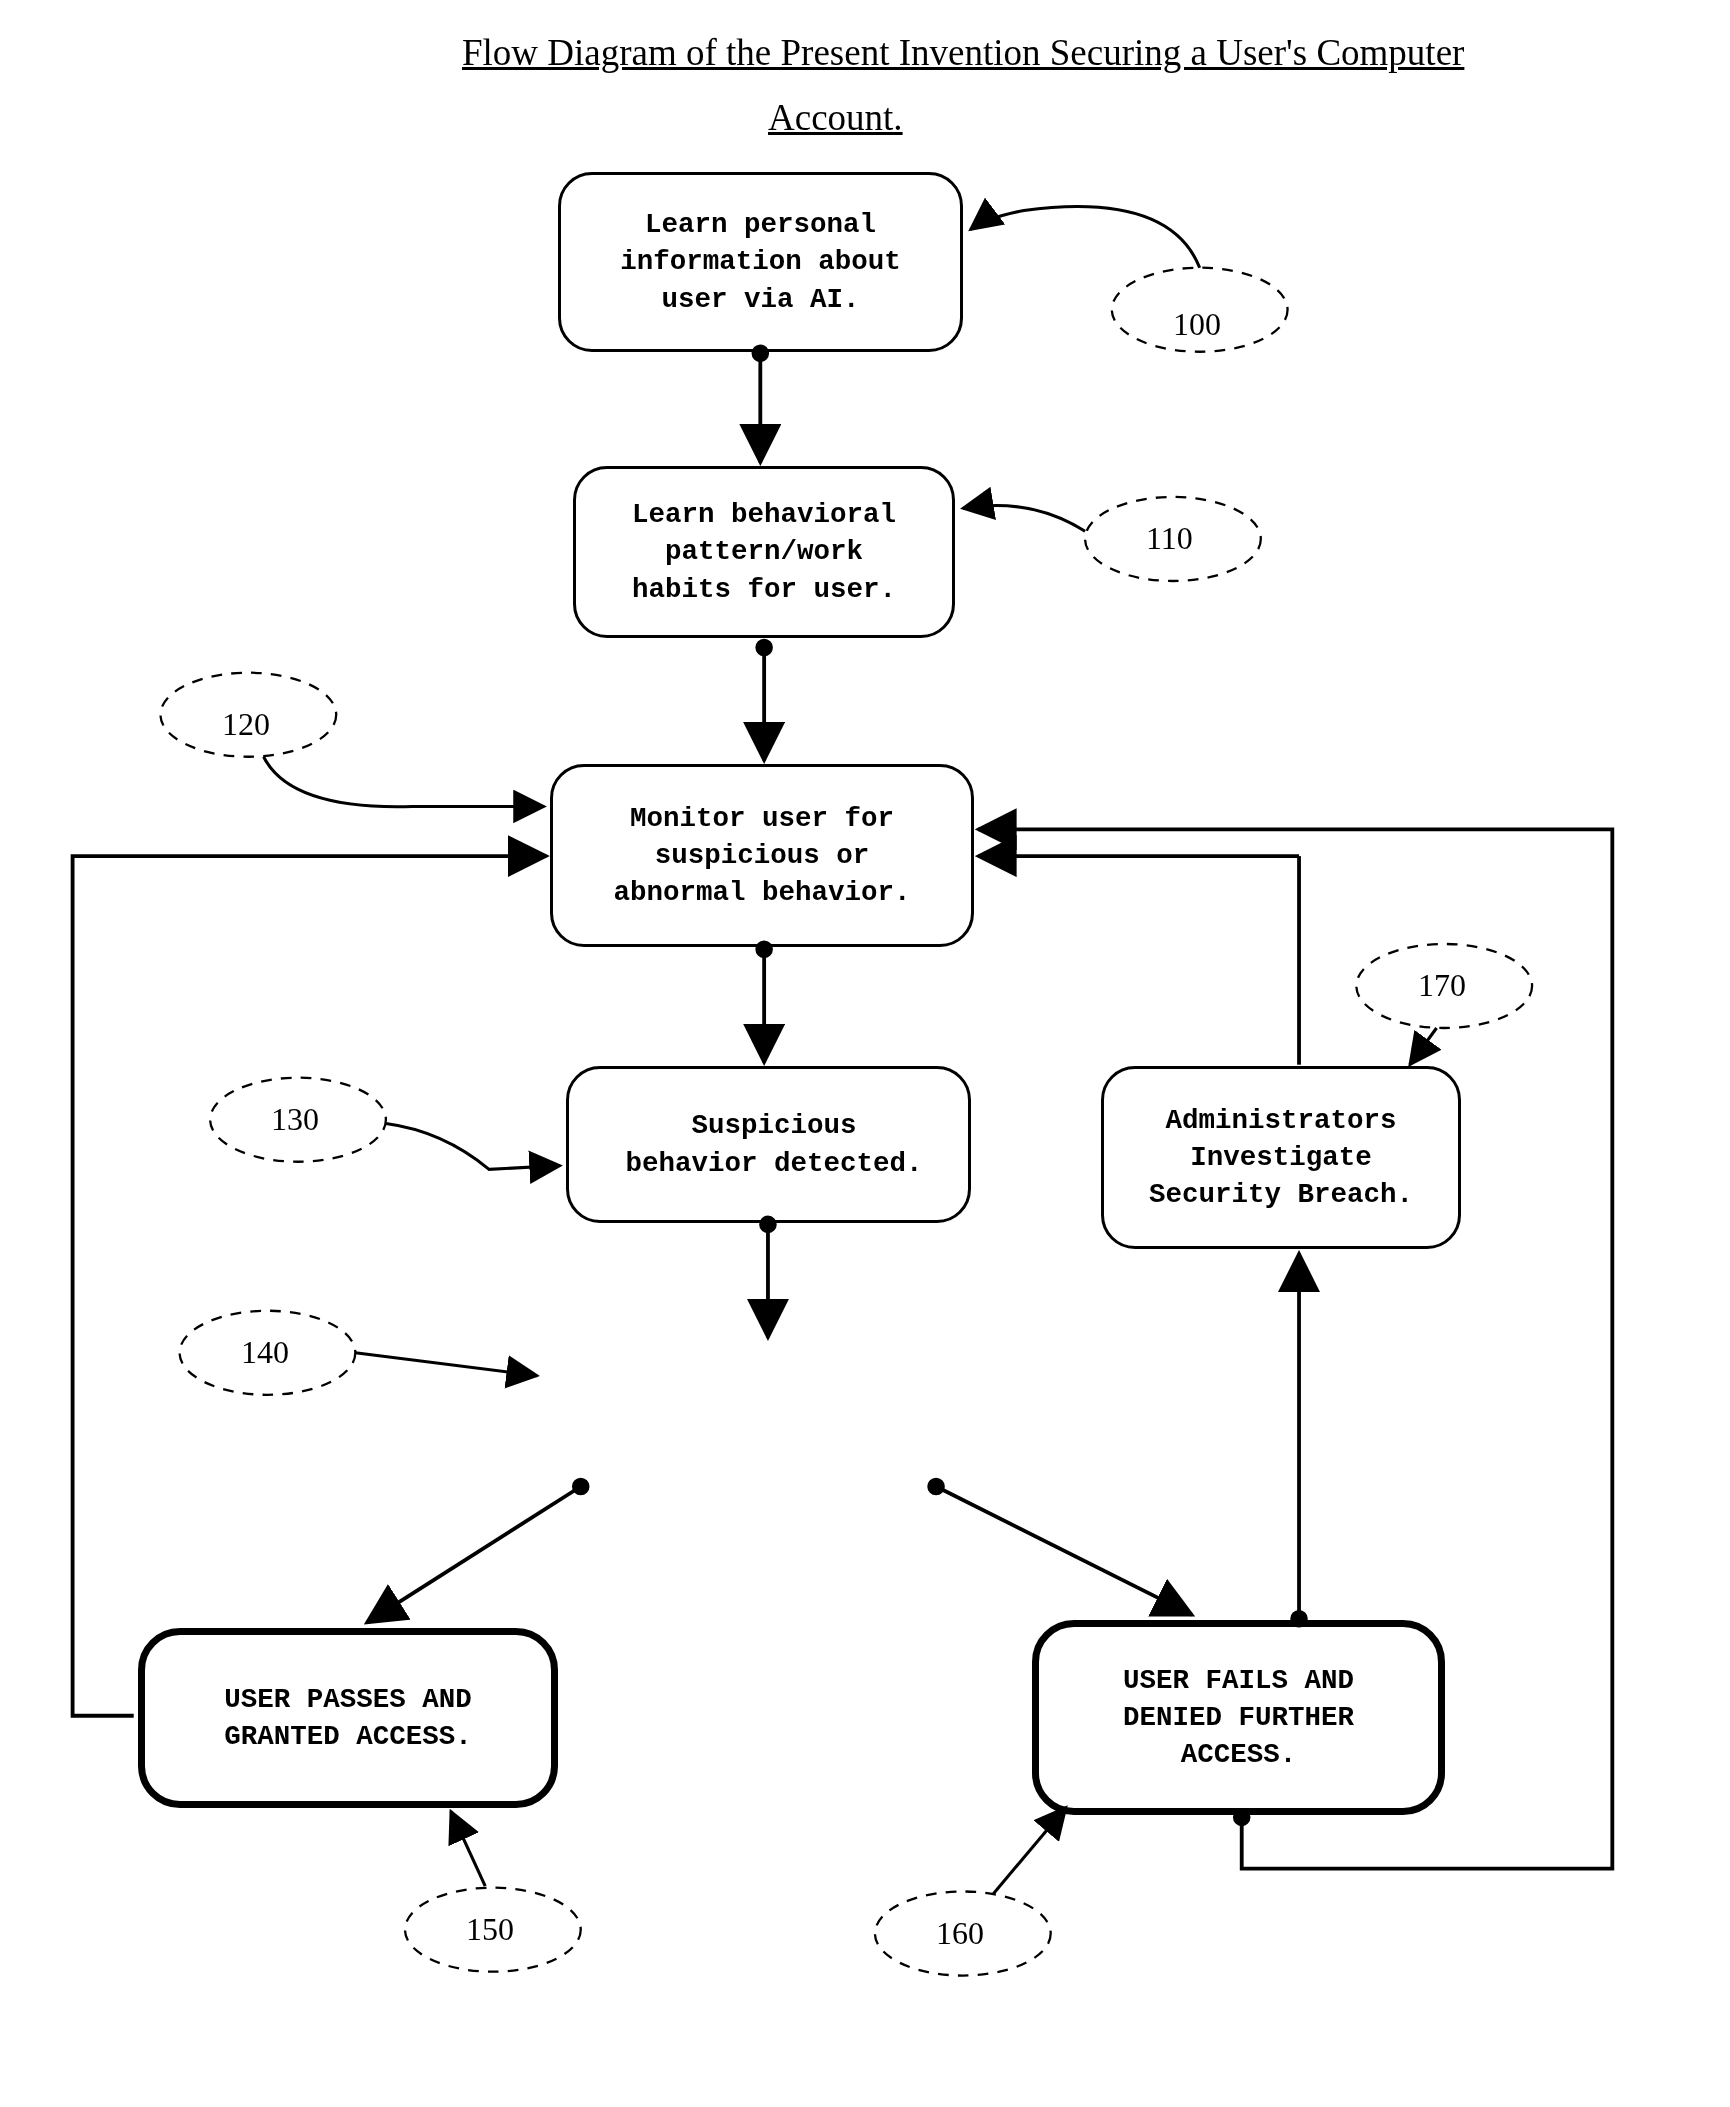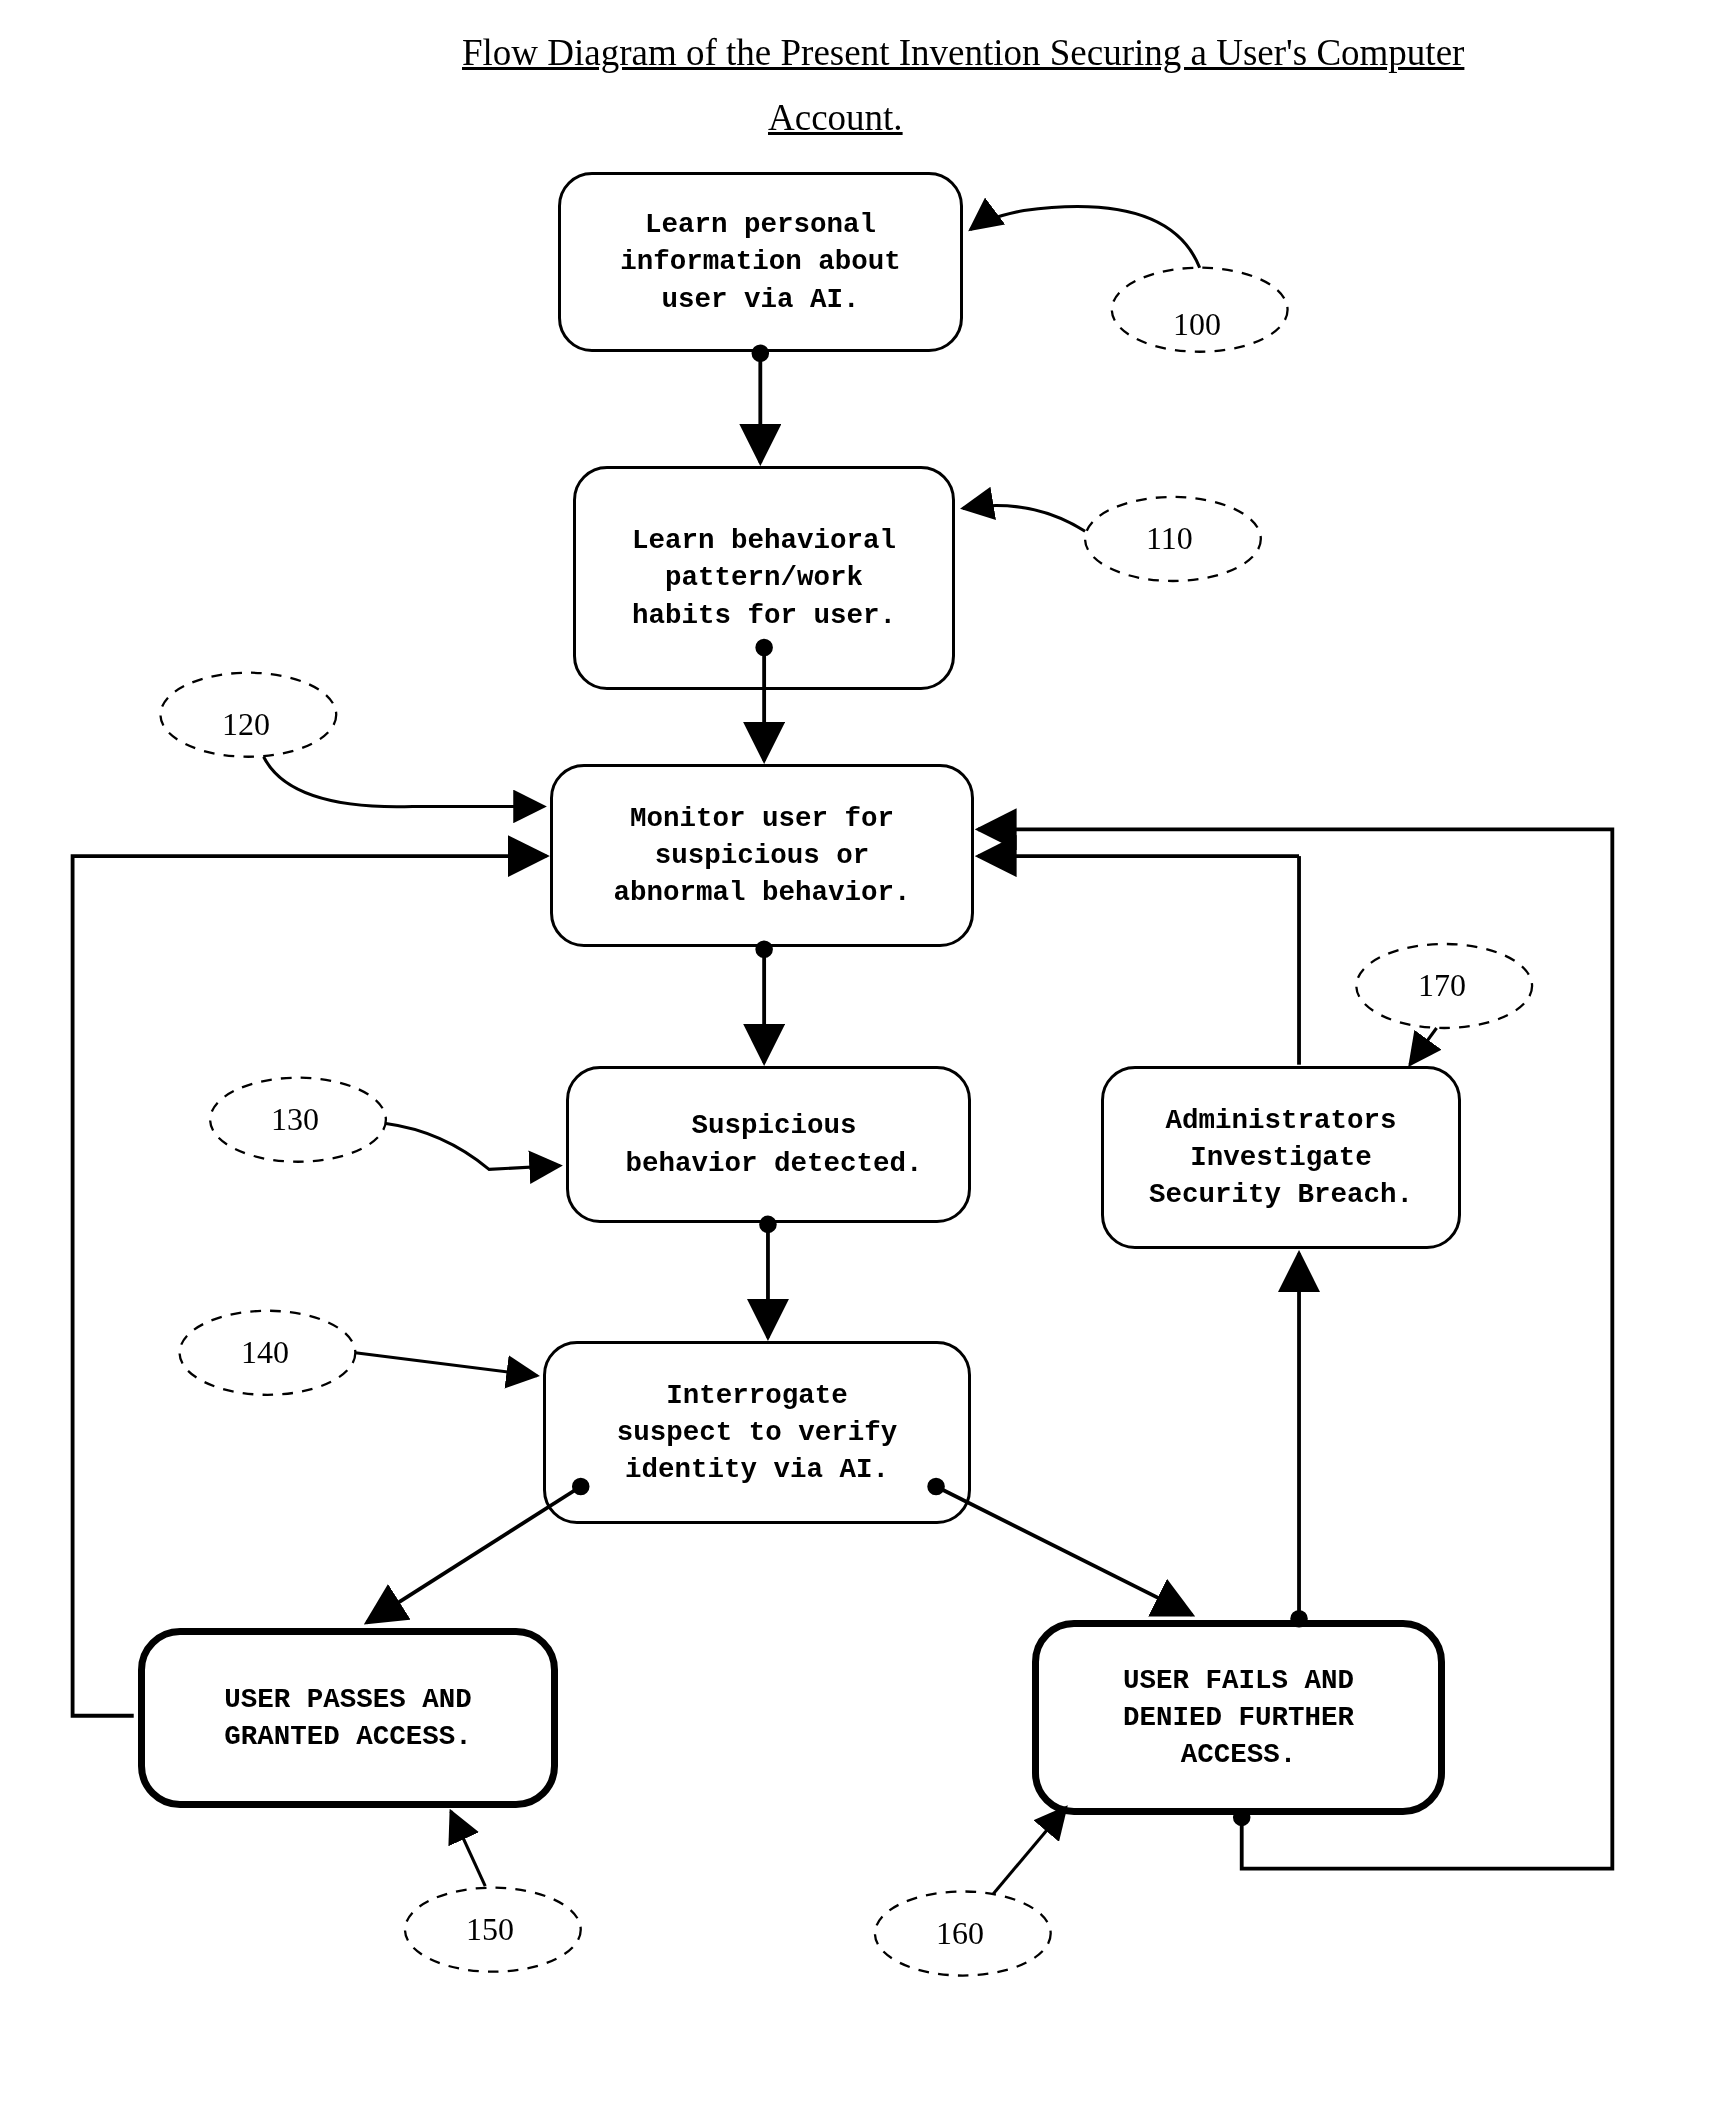--- a/index.html
+++ b/index.html
@@ -59,35 +59,32 @@
 
 <div class="page">
 
   <div class="title" style="left:462px; top:31px;">Flow Diagram of the Present Invention Securing a User's Computer</div>
   <div class="title" style="left:768px; top:96px;">Account.</div>
 
   <div id="n100" class="node" style="left:558px; top:172px; width:405px; height:180px;">
     <span>Learn personal<br>information about<br>user via AI.</span>
   </div>
 
-  <div id="n110" class="node" style="left:573px; top:466px; width:382px; height:224px;">
+  <div id="n110" class="node" style="left:573px; top:466px; width:382px; height:172px;">
     <span>Learn behavioral<br>pattern/work<br>habits for user.</span>
   </div>
 
   <div id="n120" class="node" style="left:550px; top:764px; width:424px; height:183px;">
     <span>Monitor user for<br>suspicious or<br>abnormal behavior.</span>
   </div>
 
   <div id="n130" class="node" style="left:566px; top:1066px; width:405px; height:157px;padding-left:34px;">
     <span>Suspicious<br>behavior detected.</span>
   </div>
 
-  <div id="n140" class="node" style="left:543px; top:1341px; width:428px; height:183px;">
-    <span>Interrogate<br>suspect to verify<br>identity via AI.</span>
-  </div>
 
   <div id="n150" class="node outcome" style="left:138px; top:1628px; width:420px; height:180px;">
     <span>USER PASSES AND<br>GRANTED ACCESS.</span>
   </div>
 
   <div id="n160" class="node outcome" style="left:1032px; top:1620px; width:413px; height:195px;">
     <span>USER FAILS AND<br>DENIED FURTHER<br>ACCESS.</span>
   </div>
 
   <div id="n170" class="node" style="left:1101px; top:1066px; width:360px; height:183px;">

